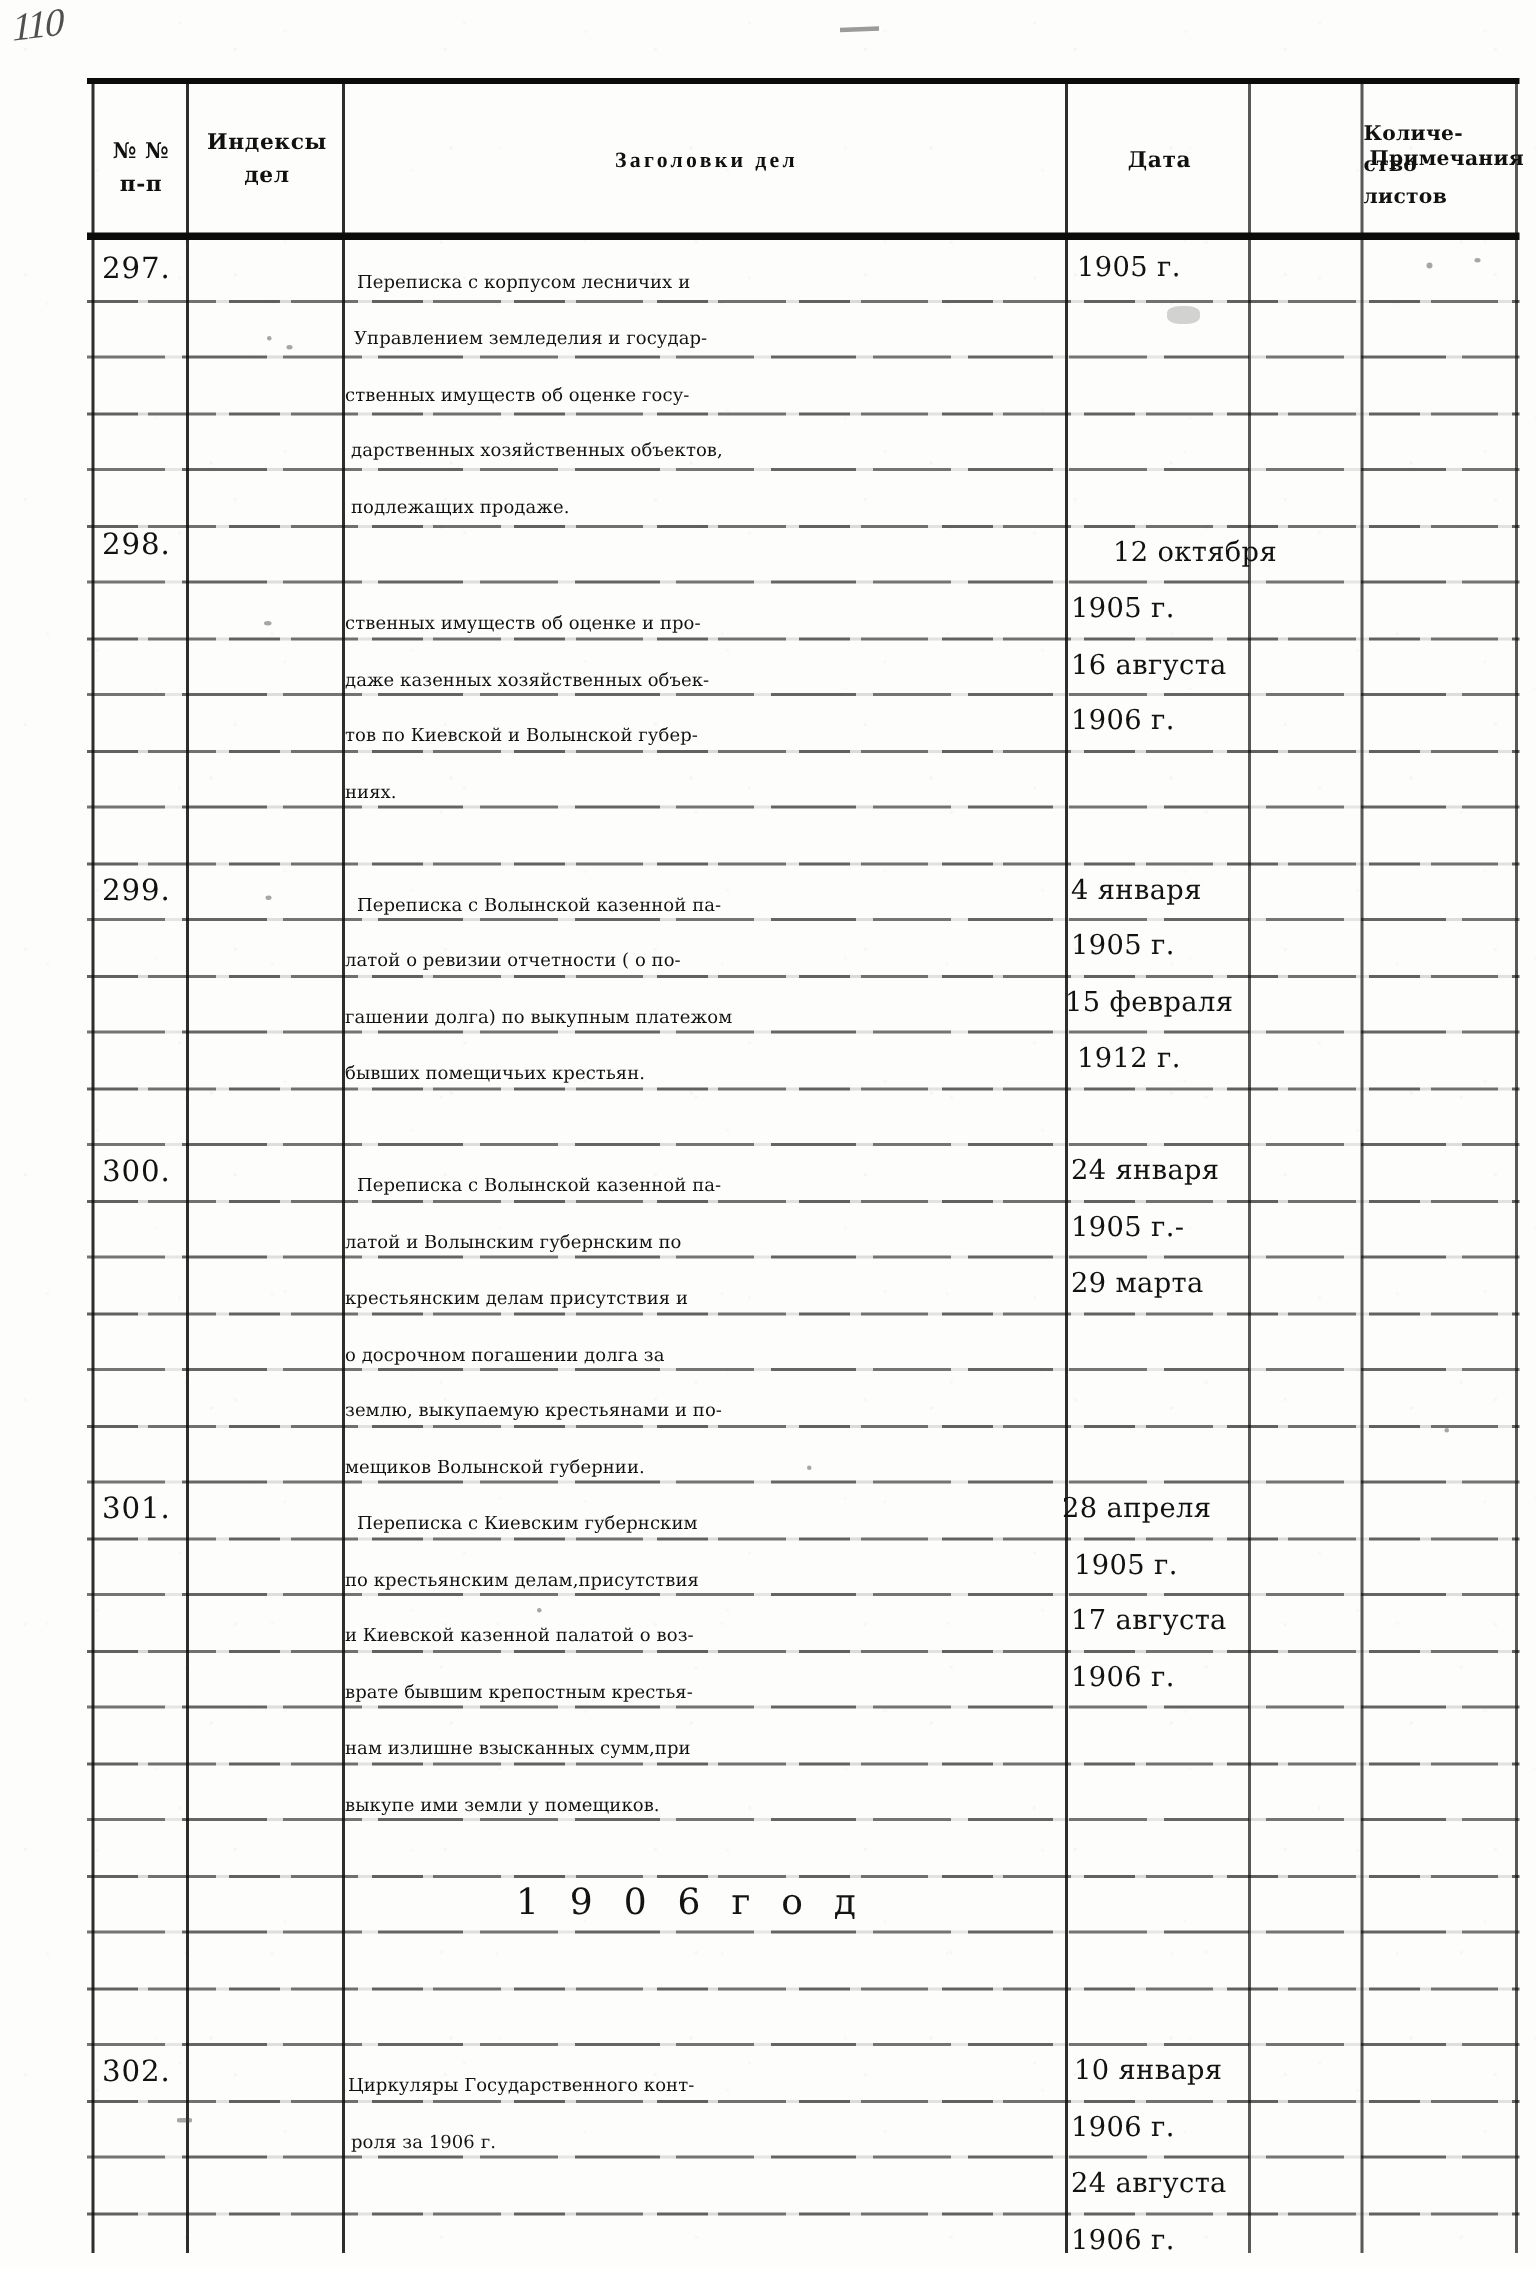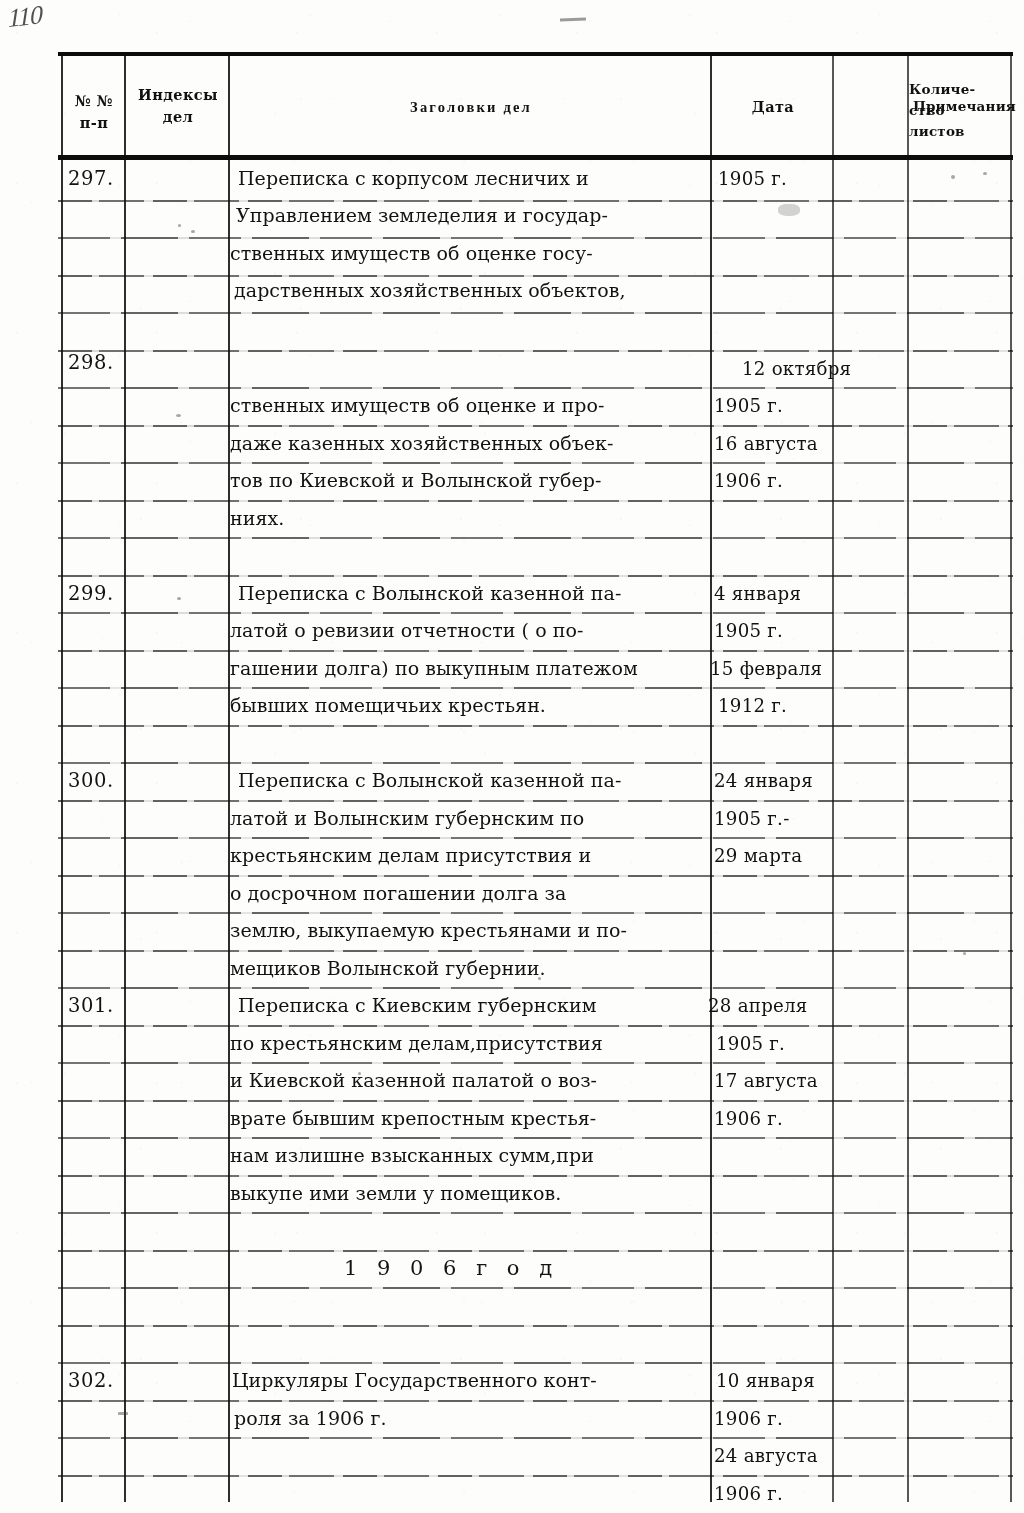--- a/index.html
+++ b/index.html
@@ -126,27 +126,27 @@
     font-size: 18.5px;
     color: #121212;
     line-height: 37.5px;
     white-space: pre;
     letter-spacing: .15px;
   }
   .cell.num {
     font-size: 19.5px;
     letter-spacing: .6px;
   }
-  .cell.title { font-size: 19px; letter-spacing: .05px; }
+  .cell.title { font-size: 12px; letter-spacing: .05px; margin-top: 10px; }
   .cell.date  { font-size: 18.2px; letter-spacing: .25px; }
 
   .year-head {
     position: absolute;
     font-family: "DejaVu Serif", "Liberation Serif", serif;
-    font-size: 21px;
+    font-size: 24px;
     color: #141414;
     letter-spacing: 6.5px;
     line-height: 37.5px;
   }
 
   
   .speck {
     position: absolute;
     background: #3b3b3b;
     opacity: .45;
@@ -233,20 +233,21 @@
     <div class="hrule alt" style="top:1310px"></div>
     <div class="hrule" style="top:1348px"></div>
     <div class="hrule alt" style="top:1385px"></div>
     <div class="hrule" style="top:1423px"></div>
 
     <div class="cell num" style="left:10px;  top:108px">297.</div>
     <div class="cell title" style="left:180px; top:108px"><span>Переписка с корпусом лесничих и</span></div>
     <div class="cell title" style="left:178px; top:145px"><span>Управлением земледелия и государ-</span></div>
     <div class="cell title" style="left:172px; top:183px"><span>ственных имуществ об оценке госу-</span></div>
     <div class="cell title" style="left:176px; top:220px"><span>дарственных хозяйственных объектов,</span></div>
+    <div class="cell title" style="left:176px; top:258px"><span>подлежащих продаже.</span></div>
     <div class="cell date" style="left:660px; top:108px">1905 г.</div>
 
     <div class="cell num" style="left:10px;  top:292px">298.</div>
     <div class="cell title" style="left:172px; top:335px"><span>ственных имуществ об оценке и про-</span></div>
     <div class="cell title" style="left:172px; top:373px"><span>даже казенных хозяйственных объек-</span></div>
     <div class="cell title" style="left:172px; top:410px"><span>тов по Киевской и Волынской губер-</span></div>
     <div class="cell title" style="left:172px; top:448px"><span>ниях.</span></div>
     <div class="cell date" style="left:684px; top:298px">12 октября</div>
     <div class="cell date" style="left:656px; top:335px">1905 г.</div>
     <div class="cell date" style="left:656px; top:373px">16 августа</div>

